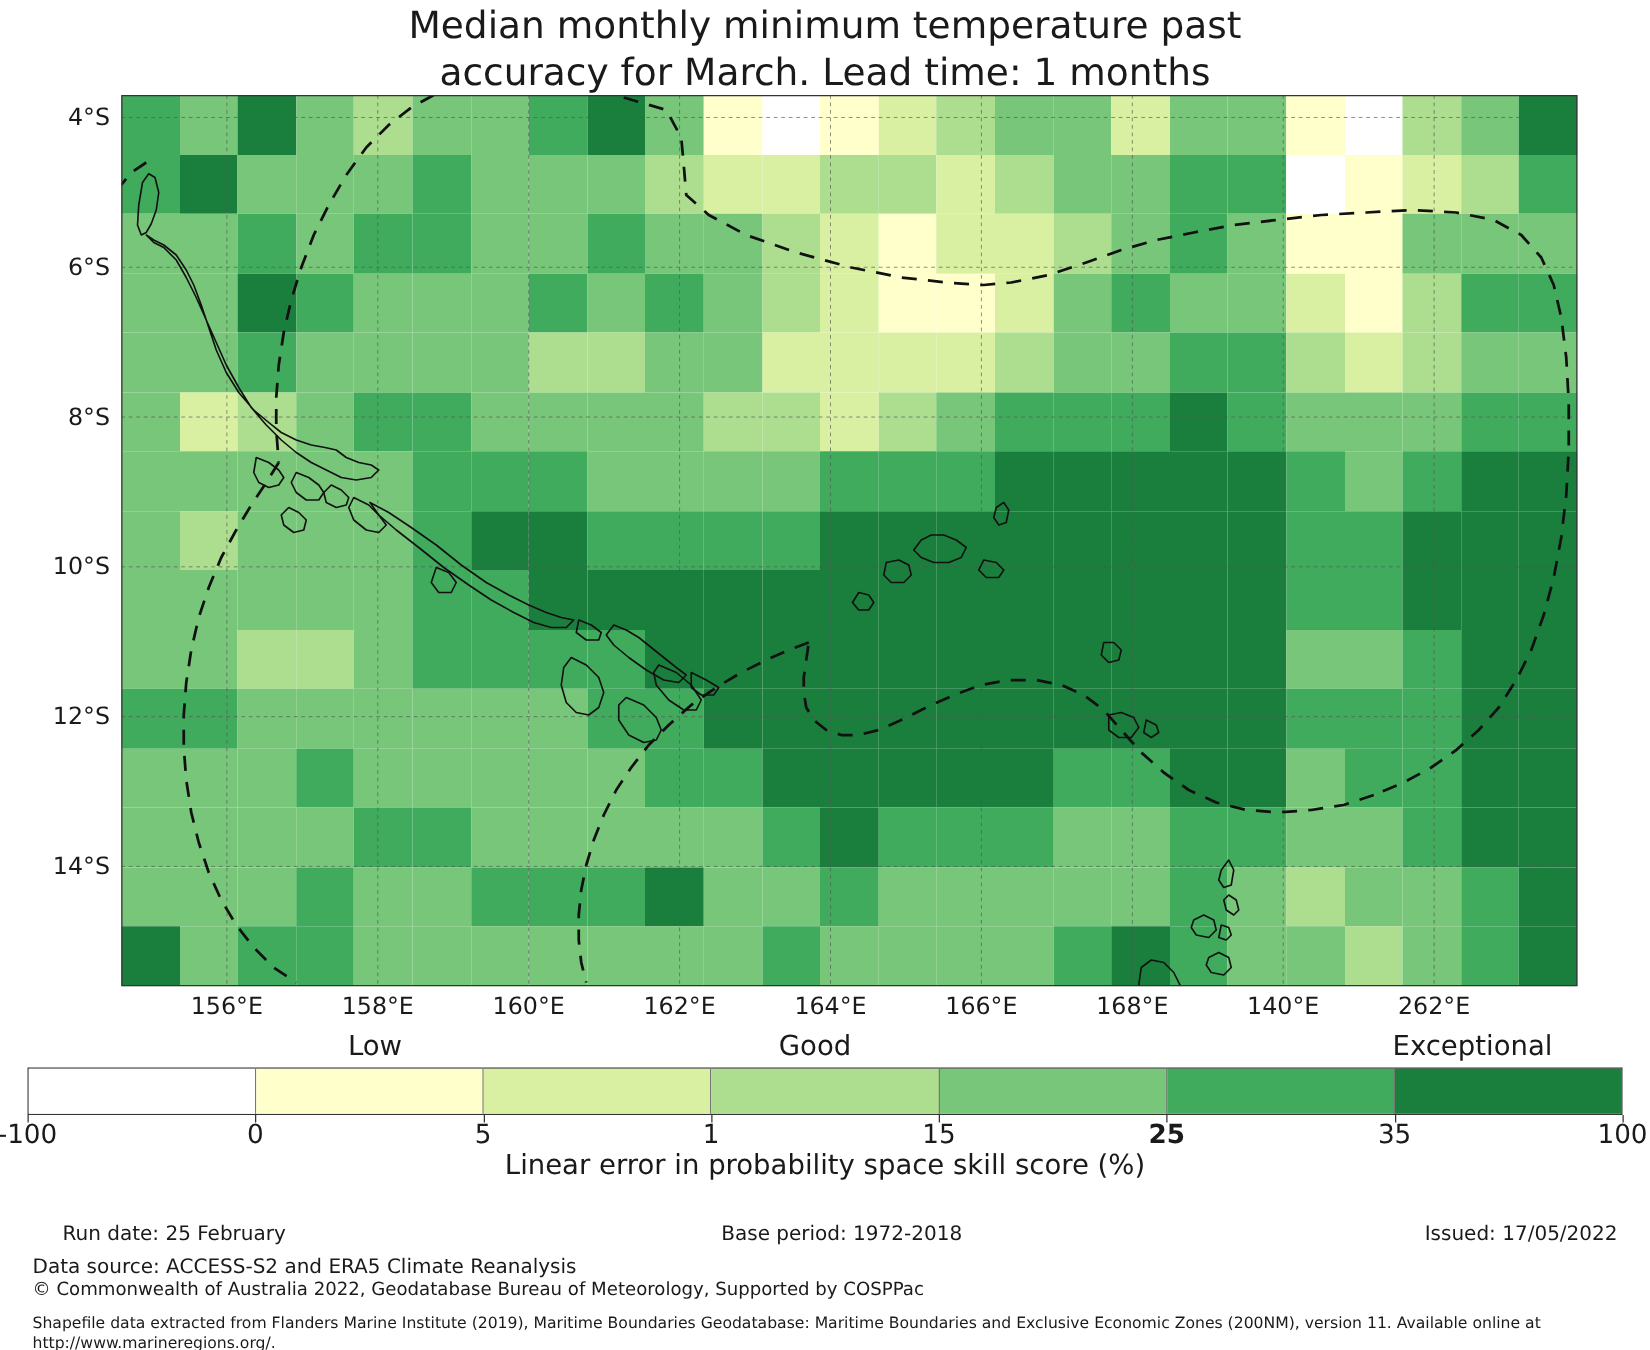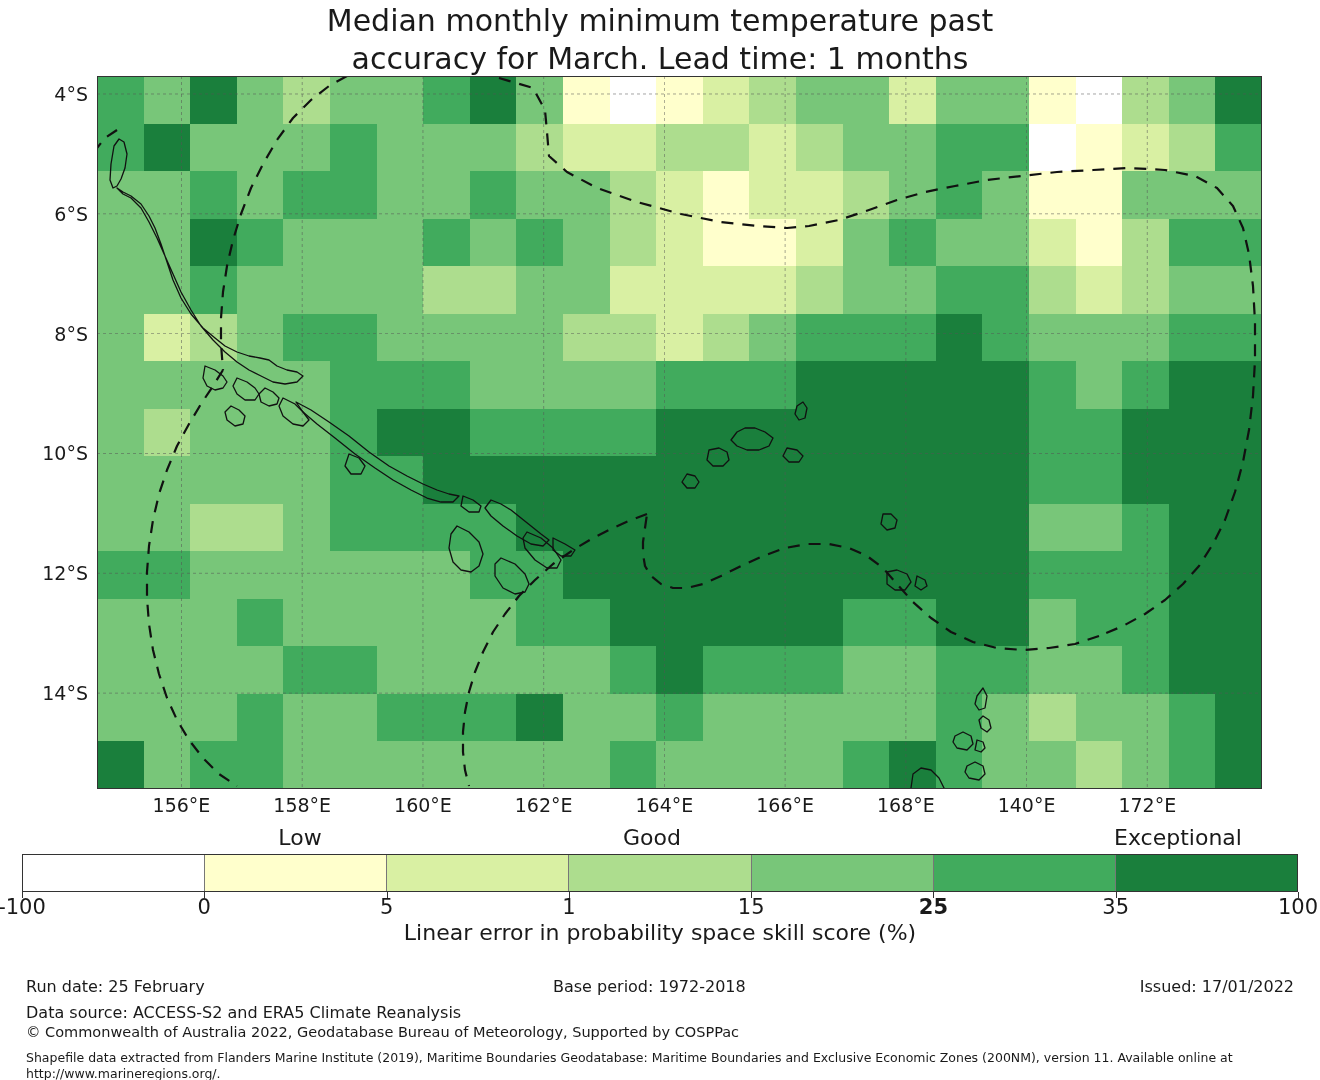--- a/index.html
+++ b/index.html
@@ -44,21 +44,21 @@
     position:absolute;top:895px;font-size:21px;color:#1a1a1a;
     text-align:center;width:120px;transform:translateX(-50%);
   }
   .cbtickmark{position:absolute;top:892px;width:1px;height:6px;background:#333;}
   #cbxlabel{
     position:absolute;left:0;top:920px;width:1320px;text-align:center;
     font-size:22px;color:#1a1a1a;
   }
   
   #footrow{position:absolute;left:0;top:977px;width:1320px;height:22px;}
-  #footrow span{position:absolute;font-size:16px;color:#1a1a1a;}
+  #footrow span{position:absolute;font-size:16px;color:#1a1a1a;margin-left:24px;}
   #rundate{left:26px;}
   #baseperiod{left:553px;}
   #issued{right:26px;}
   .footline{position:absolute;left:26px;font-size:16px;color:#1a1a1a;}
   #datasource{top:1003px;}
   #copyright{top:1024px;font-size:14.5px;}
   #shape1{top:1050px;font-size:12.5px;}
   #shape2{top:1066px;font-size:12.5px;}
 </style>
 </head>
@@ -531,21 +531,21 @@
   </div>
 <div id="xticks">
     <div class="xtick" style="left: 181.508px;">156°E</div>
     <div class="xtick" style="left: 302.233px;">158°E</div>
     <div class="xtick" style="left: 422.959px;">160°E</div>
     <div class="xtick" style="left: 543.684px;">162°E</div>
     <div class="xtick" style="left: 664.409px;">164°E</div>
     <div class="xtick" style="left: 785.135px;">166°E</div>
     <div class="xtick" style="left: 905.86px;">168°E</div>
     <div class="xtick" style="left: 1026.59px;">140°E</div>
-    <div class="xtick" style="left: 1147.31px;">172°E</div>
+    <div class="xtick" style="left: 1147.31px;">262°E</div>
   </div>
 
 <div id="cbarwrap">
   <div id="cbar">
       <div style="background: rgb(255, 255, 255); flex: 1 1 0px; border-right: 1px solid rgb(119, 119, 119);"></div>
       <div style="background: rgb(255, 255, 204); flex: 1 1 0px; border-right: 1px solid rgb(119, 119, 119);"></div>
       <div style="background: rgb(217, 240, 163); flex: 1 1 0px; border-right: 1px solid rgb(119, 119, 119);"></div>
       <div style="background: rgb(173, 221, 142); flex: 1 1 0px; border-right: 1px solid rgb(119, 119, 119);"></div>
       <div style="background: rgb(120, 198, 121); flex: 1 1 0px; border-right: 1px solid rgb(119, 119, 119);"></div>
       <div style="background: rgb(65, 171, 93); flex: 1 1 0px; border-right: 1px solid rgb(119, 119, 119);"></div>
@@ -573,18 +573,18 @@
     <div class="cbtick" style="left: 1115.71px;">35</div>
     <div class="cbtickmark" style="left: 1115.71px;"></div>
     <div class="cbtick" style="left: 1298px;">100</div>
     <div class="cbtickmark" style="left: 1298px;"></div>
   </div>
 <div id="cbxlabel">Linear error in probability space skill score (%)</div>
 
 <div id="footrow">
   <span id="rundate">Run date: 25 February</span>
   <span id="baseperiod">Base period: 1972-2018</span>
-  <span id="issued">Issued: 17/01/2022</span>
+  <span id="issued">Issued: 17/05/2022</span>
 </div>
 <div class="footline" id="datasource">Data source: ACCESS-S2 and ERA5 Climate Reanalysis</div>
 <div class="footline" id="copyright">© Commonwealth of Australia 2022, Geodatabase Bureau of Meteorology, Supported by COSPPac</div>
 <div class="footline" id="shape1">Shapefile data extracted from Flanders Marine Institute (2019), Maritime Boundaries Geodatabase: Maritime Boundaries and Exclusive Economic Zones (200NM), version 11. Available online at</div>
 <div class="footline" id="shape2">http://www.marineregions.org/.</div>
 
 </body></html>

